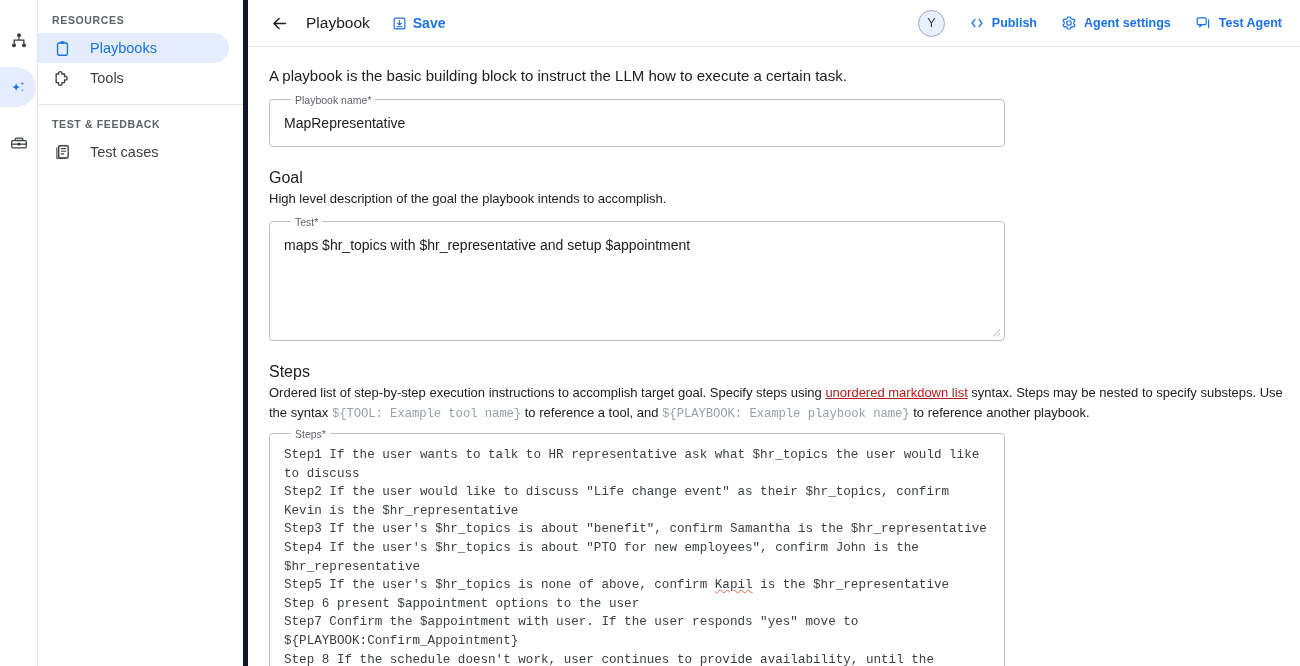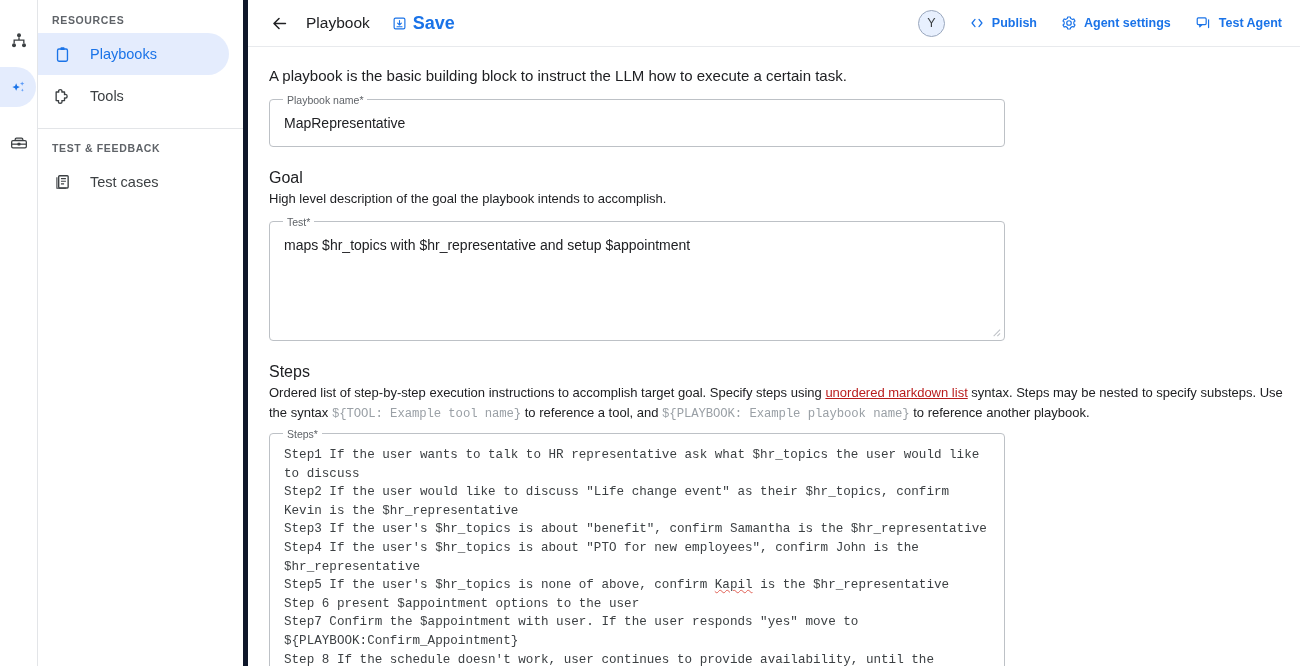--- a/index.html
+++ b/index.html
@@ -50,21 +50,21 @@
   }
   .side-head {
     font-size: 10.5px;
     letter-spacing: .65px;
     color: #5f6368;
     font-weight: 600;
     padding: 0 0 0 14px;
     margin-bottom: 7px;
   }
   .side-item {
-    height: 42px;
+    height: 30px;
     display: flex; align-items: center;
     gap: 18px;
     padding-left: 14px;
     margin-right: 14px;
     border-radius: 0 21px 21px 0;
     cursor: pointer;
     font-size: 14.5px;
     color: #3c4043;
   }
   .side-item.active { background: #e4ecfd; color: #1a73e8; }
@@ -78,21 +78,21 @@
     height: 47px;
     border-bottom: 1px solid #e8eaed;
     display: flex; align-items: center;
     padding: 0 14px 0 18px;
   }
   .back-btn { width: 26px; height: 26px; display:flex; align-items:center; justify-content:center; cursor: pointer; }
   .tb-title { font-size: 15.5px; color: #202124; margin-left: 14px; }
   .tb-save {
     display: flex; align-items: center; gap: 6px;
     margin-left: 22px; cursor: pointer;
-    color: #1a73e8; font-size: 18px; font-weight: 600;
+    color: #1a73e8; font-size: 14px; font-weight: 600;
   }
   .tb-spacer { flex: 1 1 auto; }
   .avatar {
     width: 27px; height: 27px; border-radius: 50%;
     background: #e8f0fe; border: 1.5px solid #9aa7bd;
     display: flex; align-items: center; justify-content: center;
     font-size: 12.5px; color: #3c4043; cursor: pointer;
     margin-right: 24px;
   }
   .tb-act {
@@ -119,21 +119,21 @@
   
   .field { position: relative; width: 736px; margin-top: 12px; }
   .field .box {
     border: 1px solid #bdc1c6;
     border-radius: 4px;
     background: #fff;
     width: 100%;
     position: relative;
   }
   .field .lab {
-    position: absolute; left: 13px; top: -6px;
+    position: absolute; left: 21px; top: -6px;
     background: #fff; padding: 0 4px;
     font-size: 10.5px; color: #5f6368;
     z-index: 2; white-space: nowrap;
   }
   .field .val {
     font-size: 14px; color: #202124;
     padding: 14px 14px 13px 14px;
     line-height: 1.35;
     white-space: pre-wrap;
     outline: none;

